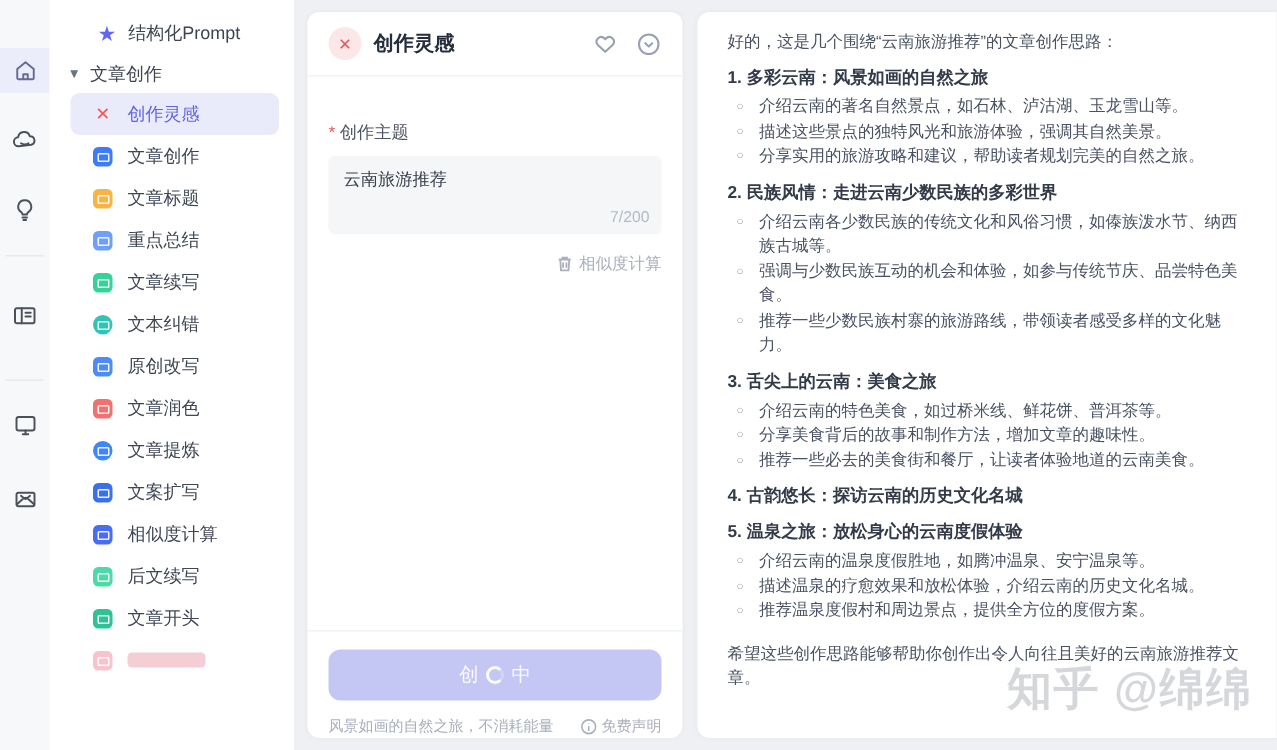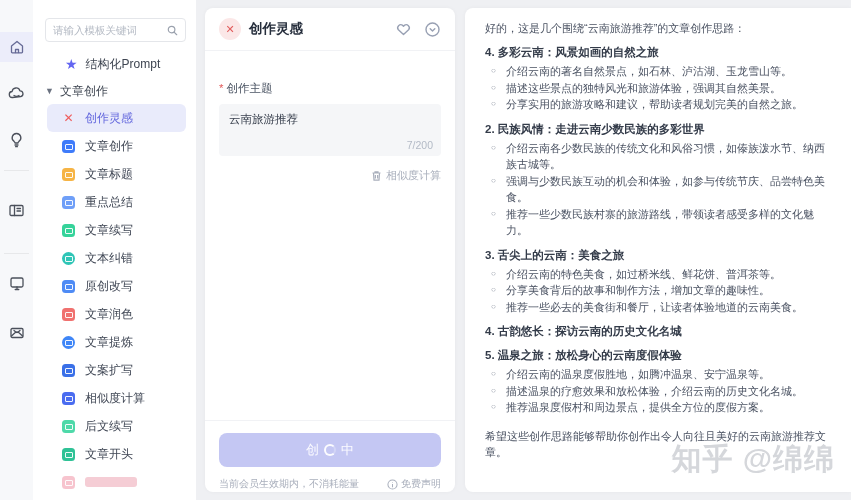--- a/index.html
+++ b/index.html
@@ -129,27 +129,20 @@
   </div>
   <div class="slot" style="top:319px">
     <svg width="16" height="14" viewBox="0 0 16 14">
       <rect x="2" y="2.5" width="12" height="9" rx="1.2"></rect>
       <path d="M2.5 10 6 6.8a2.6 2.6 0 0 1 4 0l3.5 3.2M5 4.5l2.2 1.8a1.3 1.3 0 0 0 1.6 0L11 4.5"></path>
     </svg>
   </div>
 </div>
 
 <div class="sidebar">
-  <div class="search">
-    <input type="text" placeholder="请输入模板关键词" style="">
-    <svg width="11" height="11" viewBox="0 0 12 12" style="stroke:#9aa1ad;fill:none;stroke-width:1.3;stroke-linecap:round">
-      <circle cx="5" cy="5" r="3.6"></circle>
-        <path d="M8 8l2.6 2.6"></path>
-    </svg>
-  </div>
 
   <div class="pinned">
     <span class="star">★</span>
     <span>结构化Prompt</span>
   </div>
 
   <div class="group">
     <span class="caret">▼</span>
     <span>文章创作</span>
   </div>
@@ -247,36 +240,36 @@
     </div>
   </div>
 
   <div class="e-foot">
     <button class="gen-btn">
       <span>创</span>
       <span class="spinner"></span>
       <span>中</span>
     </button>
     <div class="foot-note">
-      <span>当前会员生效期内，不消耗能量</span>
+      <span>风景如画的自然之旅，不消耗能量</span>
       <span class="foot-right">
         <svg width="11" height="11" viewBox="0 0 12 12">
           <circle cx="6" cy="6" r="5"></circle>
             <path d="M6 5.4V9M6 3.4v.4"></path>
         </svg>
         <span>免费声明</span>
       </span>
     </div>
   </div>
 </div>
 
 <div class="panel output">
   <div class="intro">好的，这是几个围绕“云南旅游推荐”的文章创作思路：</div>
   <div id="sections">
-      <div class="sec-h">4. 多彩云南：风景如画的自然之旅</div>
+      <div class="sec-h">1. 多彩云南：风景如画的自然之旅</div>
       <div class="sec-ul">
         <div class="sec-li">介绍云南的著名自然景点，如石林、泸沽湖、玉龙雪山等。</div>
         <div class="sec-li">描述这些景点的独特风光和旅游体验，强调其自然美景。</div>
         <div class="sec-li">分享实用的旅游攻略和建议，帮助读者规划完美的自然之旅。</div>
       </div>
       <div class="sec-h">2. 民族风情：走进云南少数民族的多彩世界</div>
       <div class="sec-ul">
         <div class="sec-li">介绍云南各少数民族的传统文化和风俗习惯，如傣族泼水节、纳西族古城等。</div>
         <div class="sec-li">强调与少数民族互动的机会和体验，如参与传统节庆、品尝特色美食。</div>
         <div class="sec-li">推荐一些少数民族村寨的旅游路线，带领读者感受多样的文化魅力。</div>

